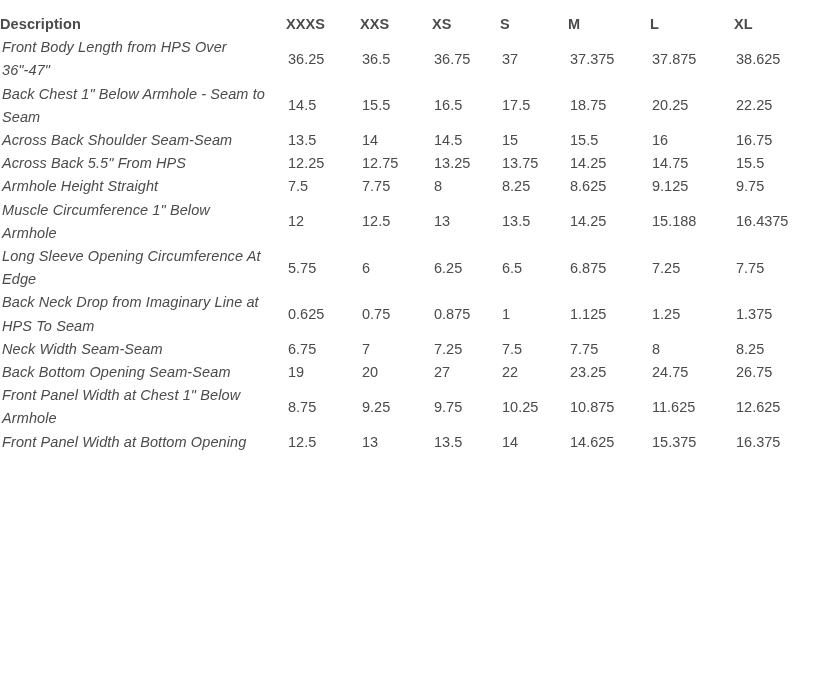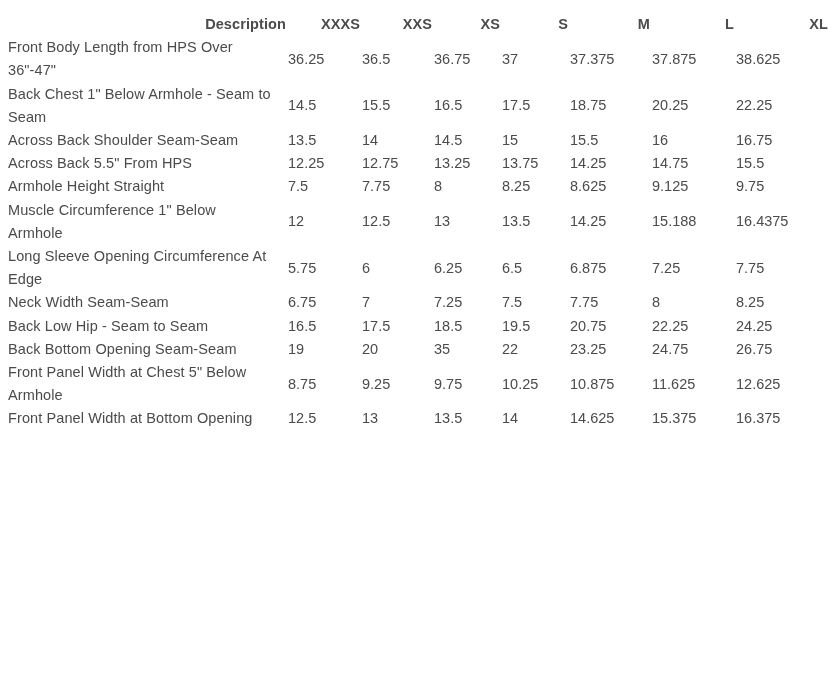--- a/index.html
+++ b/index.html
@@ -15,33 +15,34 @@
     margin-top: 13px;
   }
   th, td {
     font-size: 14.5px;
     line-height: 23.2px;
     padding: 0;
     vertical-align: middle;
     overflow: hidden;
   }
   th {
-    text-align: right;
+    text-align: left;
     font-weight: 700;
     letter-spacing: 0.1px;
   }
   td {
     text-align: left;
     font-weight: 400;
     padding-left: 2px;
   }
   td.desc {
-    padding-left: 8px;
+    padding-left: 2px;
     white-space: pre-line;
     letter-spacing: 0.1px;
+    font-style: italic;
   }
 </style>
 </head>
 <body>
 
 <table class="size-chart">
   <colgroup>
     <col style="width:286px">
     <col style="width:74px">
     <col style="width:72px">
@@ -132,51 +133,52 @@
 Edge</td>
         <td>5.75</td>
         <td>6</td>
         <td>6.25</td>
         <td>6.5</td>
         <td>6.875</td>
         <td>7.25</td>
         <td>7.75</td>
       </tr>
       <tr>
+        <td class="desc">Back Neck Drop from Imaginary Line at
+HPS To Seam</td>
+        <td>0.625</td>
+        <td>0.75</td>
+        <td>0.875</td>
+        <td>1</td>
+        <td>1.125</td>
+        <td>1.25</td>
+        <td>1.375</td>
+      </tr>
+      <tr>
         <td class="desc">Neck Width Seam-Seam</td>
         <td>6.75</td>
         <td>7</td>
         <td>7.25</td>
         <td>7.5</td>
         <td>7.75</td>
         <td>8</td>
         <td>8.25</td>
       </tr>
       <tr>
-        <td class="desc">Back Low Hip - Seam to Seam</td>
-        <td>16.5</td>
-        <td>17.5</td>
-        <td>18.5</td>
-        <td>19.5</td>
-        <td>20.75</td>
-        <td>22.25</td>
-        <td>24.25</td>
-      </tr>
-      <tr>
         <td class="desc">Back Bottom Opening Seam-Seam</td>
         <td>19</td>
         <td>20</td>
-        <td>35</td>
+        <td>27</td>
         <td>22</td>
         <td>23.25</td>
         <td>24.75</td>
         <td>26.75</td>
       </tr>
       <tr>
-        <td class="desc">Front Panel Width at Chest 5" Below
+        <td class="desc">Front Panel Width at Chest 1" Below
 Armhole</td>
         <td>8.75</td>
         <td>9.25</td>
         <td>9.75</td>
         <td>10.25</td>
         <td>10.875</td>
         <td>11.625</td>
         <td>12.625</td>
       </tr>
       <tr>

